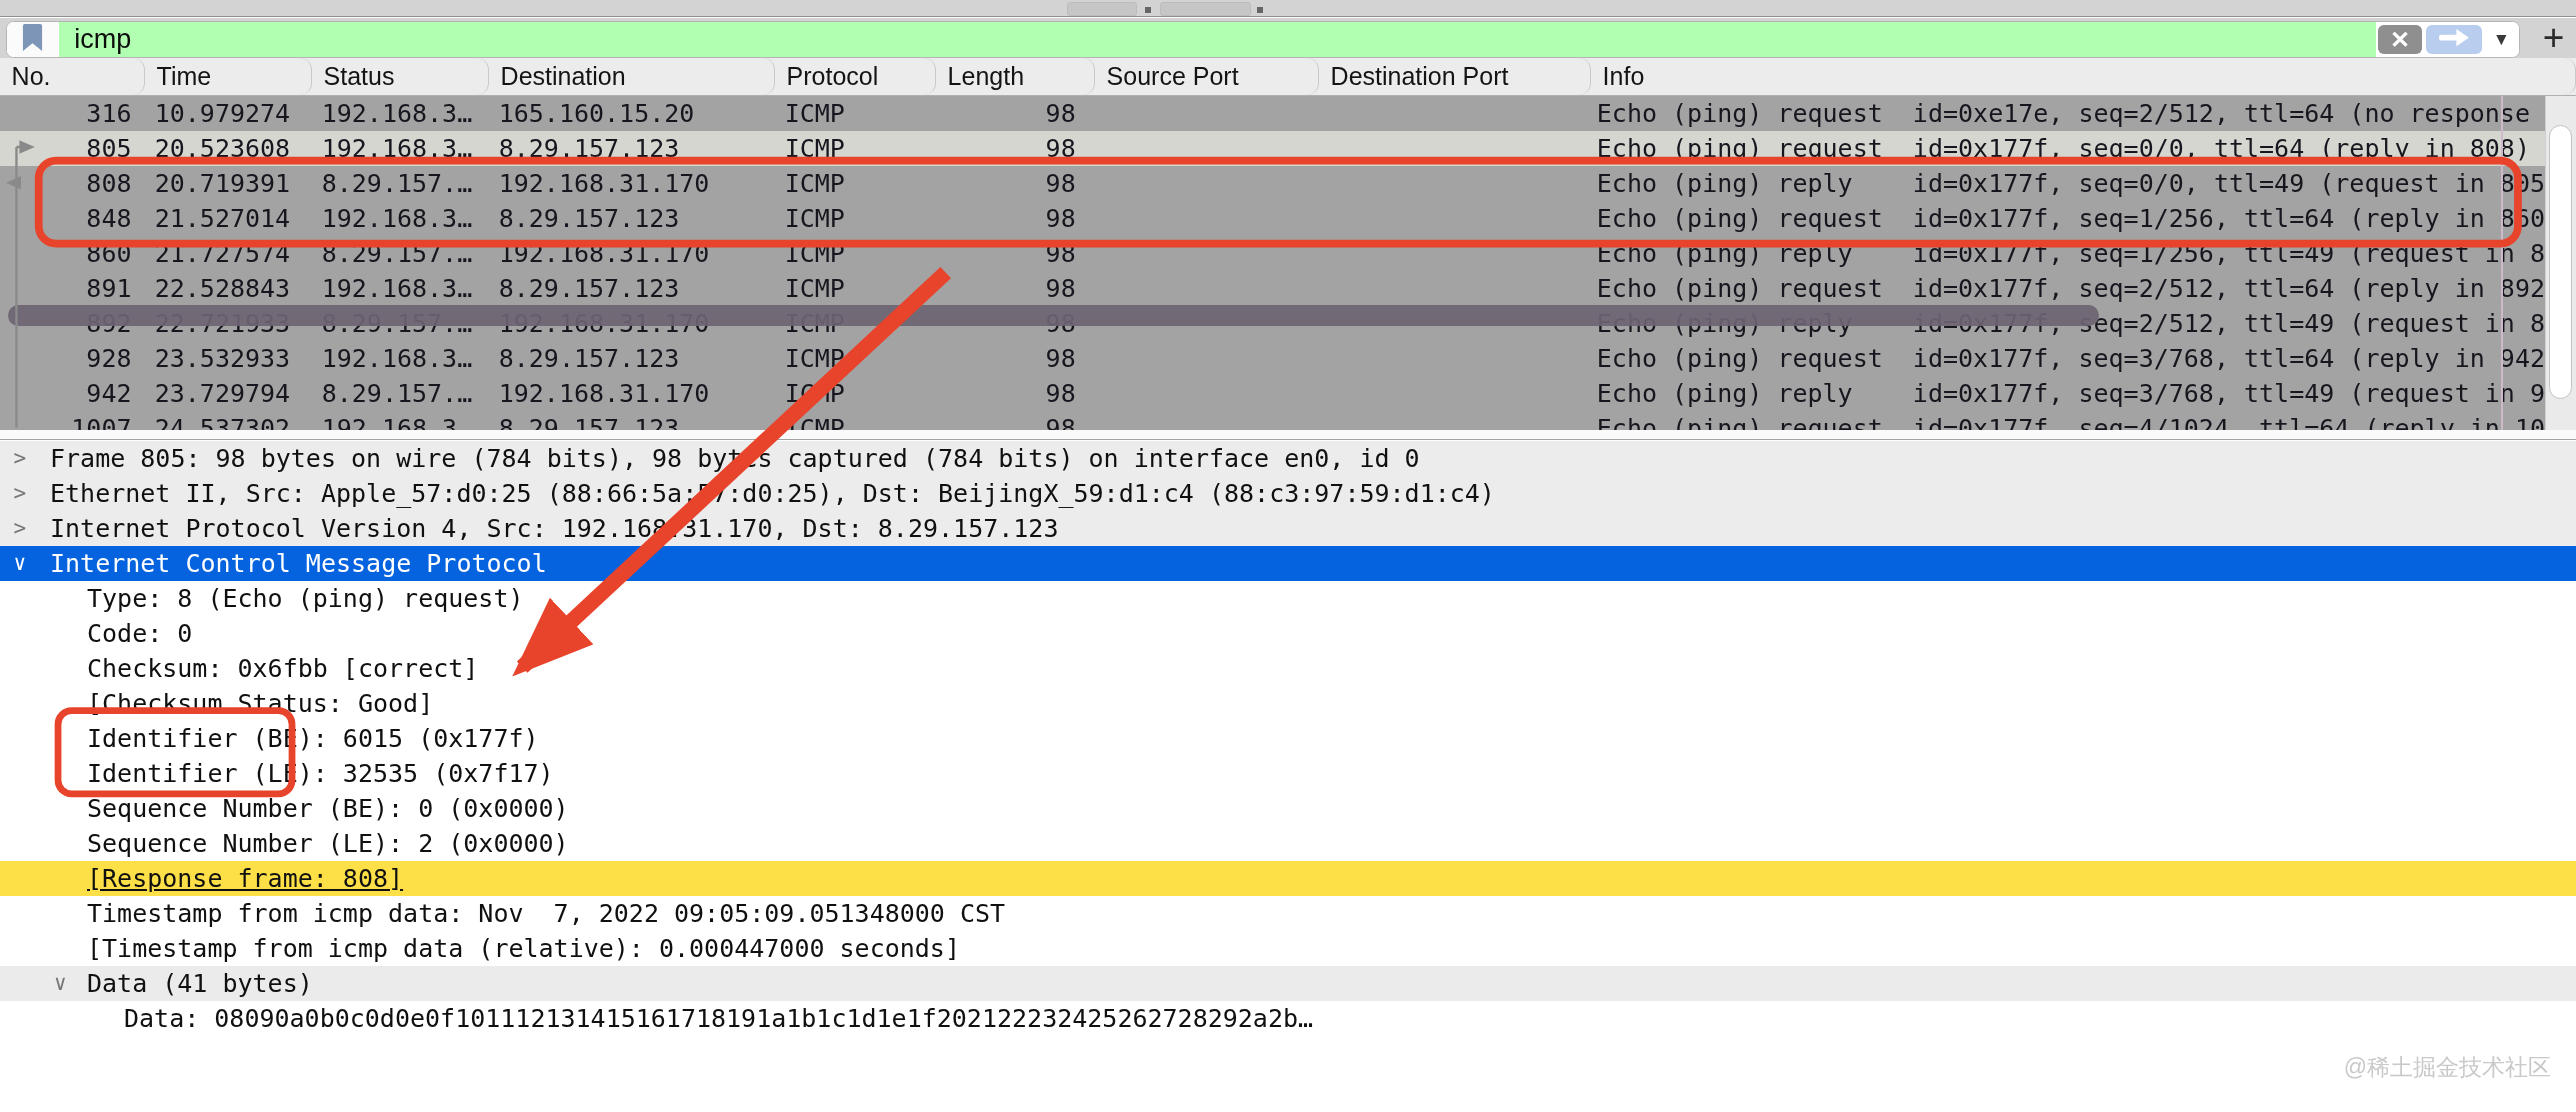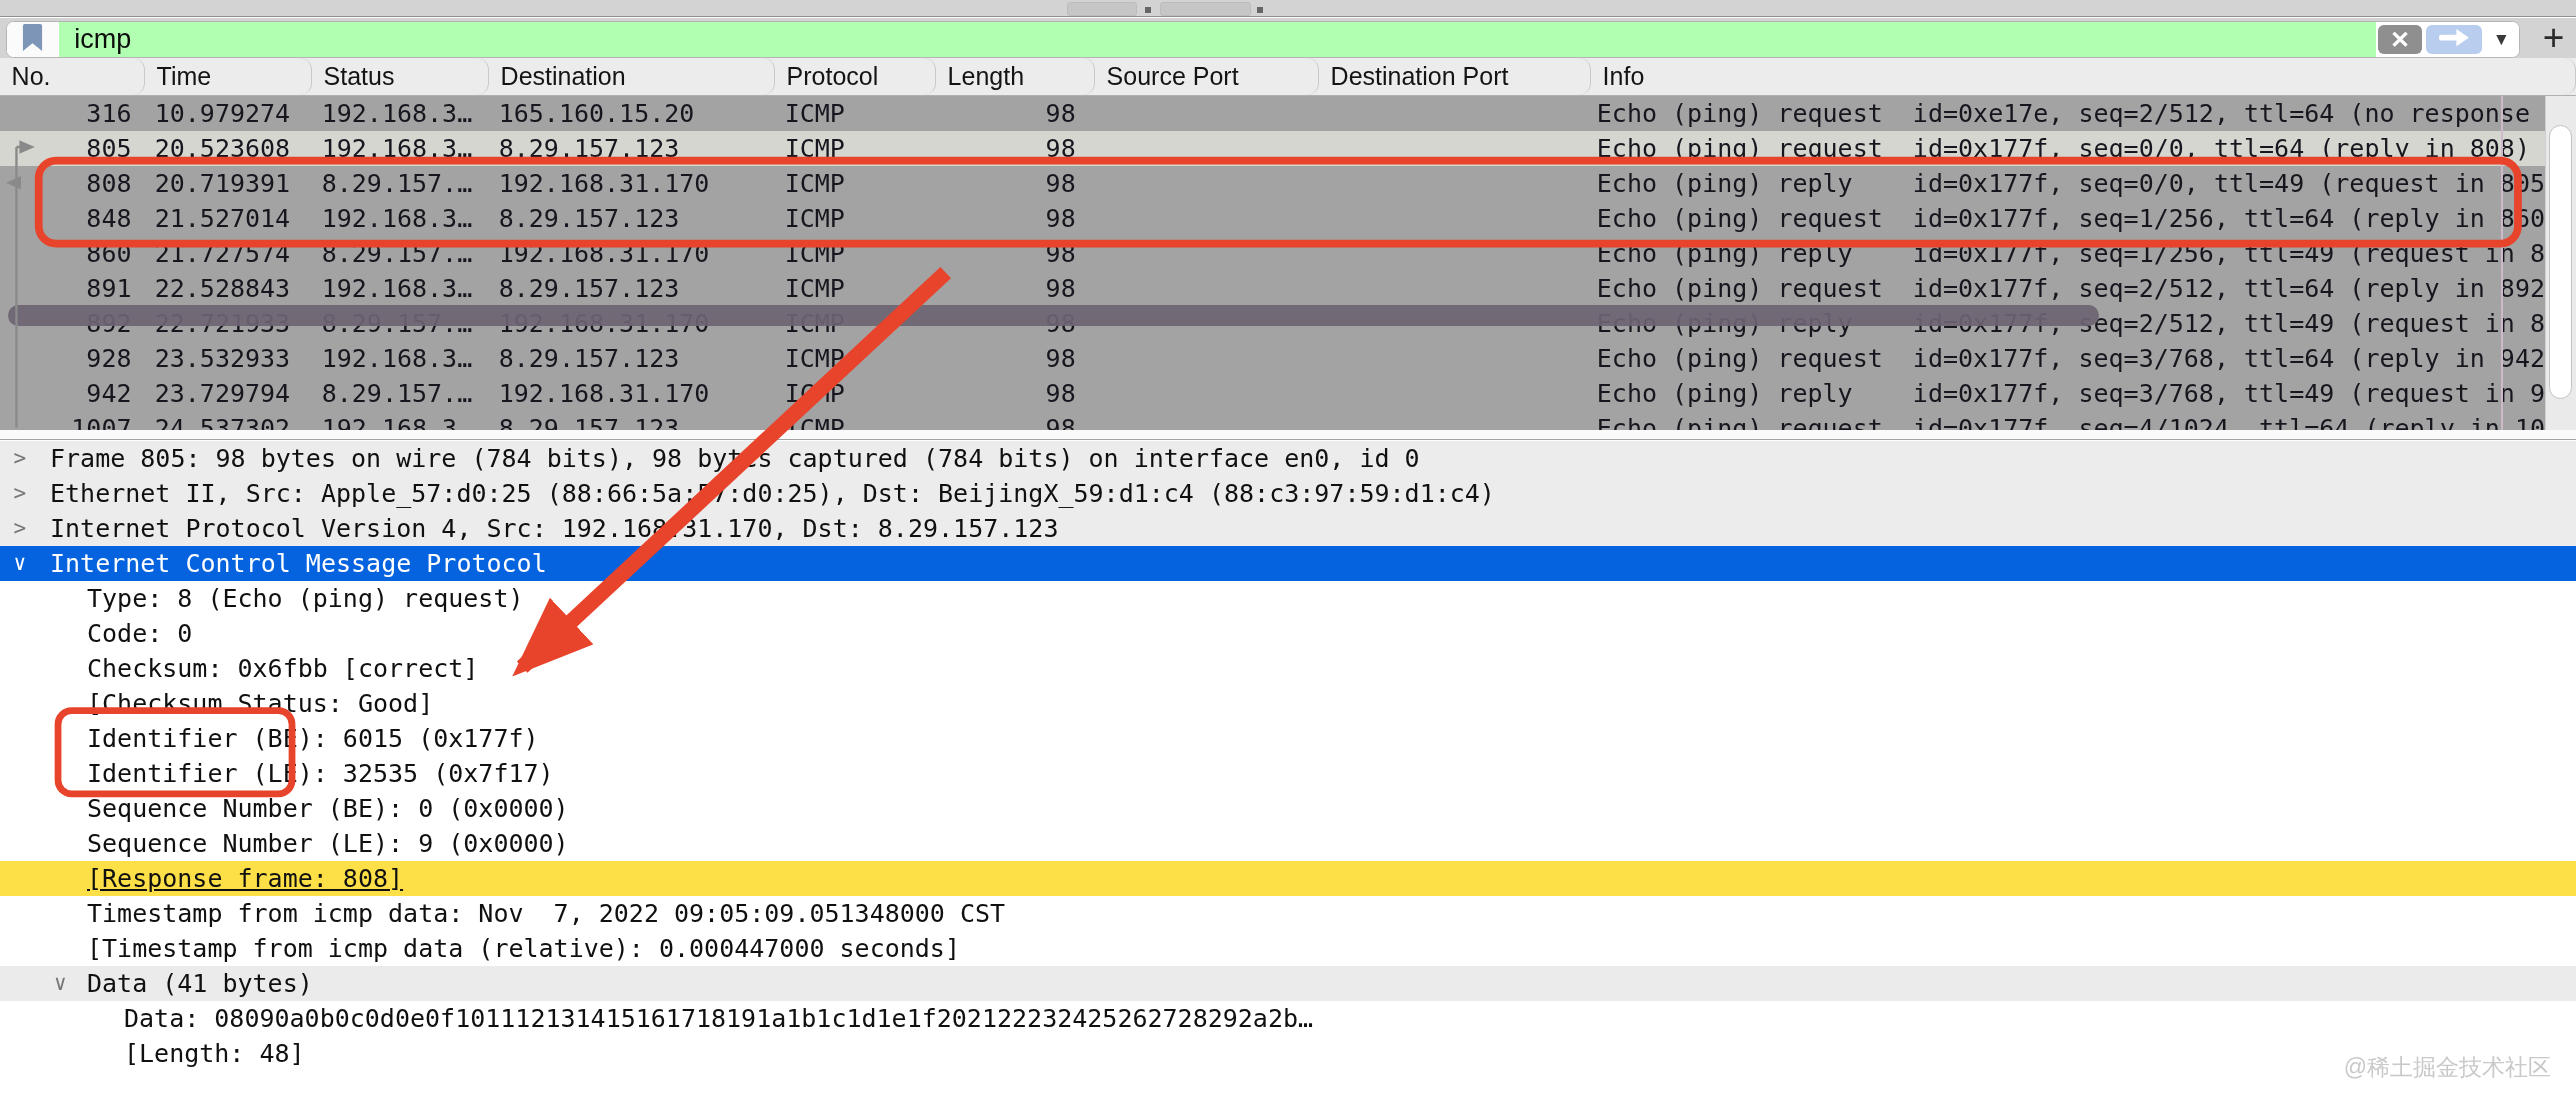--- a/index.html
+++ b/index.html
@@ -153,27 +153,26 @@
       <div class="dline gray"><span class="chev lv1">&gt;</span><span class="dtext ind1">Ethernet II, Src: Apple_57:d0:25 (88:66:5a:57:d0:25), Dst: BeijingX_59:d1:c4 (88:c3:97:59:d1:c4)</span></div>
       <div class="dline gray"><span class="chev lv1">&gt;</span><span class="dtext ind1">Internet Protocol Version 4, Src: 192.168.31.170, Dst: 8.29.157.123</span></div>
       <div class="dline blue"><span class="chev lv1">∨</span><span class="dtext ind1">Internet Control Message Protocol</span></div>
       <div class="dline "><span class="dtext ind2">Type: 8 (Echo (ping) request)</span></div>
       <div class="dline "><span class="dtext ind2">Code: 0</span></div>
       <div class="dline "><span class="dtext ind2">Checksum: 0x6fbb [correct]</span></div>
       <div class="dline "><span class="dtext ind2">[Checksum Status: Good]</span></div>
       <div class="dline "><span class="dtext ind2">Identifier (BE): 6015 (0x177f)</span></div>
       <div class="dline "><span class="dtext ind2">Identifier (LE): 32535 (0x7f17)</span></div>
       <div class="dline "><span class="dtext ind2">Sequence Number (BE): 0 (0x0000)</span></div>
-      <div class="dline "><span class="dtext ind2">Sequence Number (LE): 9 (0x0000)</span></div>
+      <div class="dline "><span class="dtext ind2">Sequence Number (LE): 2 (0x0000)</span></div>
       <div class="dline resp"><span class="dtext ind2">[Response frame: 808]</span></div>
       <div class="dline "><span class="dtext ind2">Timestamp from icmp data: Nov  7, 2022 09:05:09.051348000 CST</span></div>
       <div class="dline "><span class="dtext ind2">[Timestamp from icmp data (relative): 0.000447000 seconds]</span></div>
       <div class="dline datahdr"><span class="chev lv2">∨</span><span class="dtext ind2">Data (41 bytes)</span></div>
       <div class="dline "><span class="dtext ind3">Data: 08090a0b0c0d0e0f101112131415161718191a1b1c1d1e1f202122232425262728292a2b…</span></div>
-      <div class="dline "><span class="dtext ind3">[Length: 48]</span></div>
     </div>
 
   <div class="watermark">@稀土掘金技术社区</div>
 
   <svg class="overlay" width="2576" height="1112" viewBox="0 0 2664 1150">
     <defs>
       <marker id="redhead" markerUnits="userSpaceOnUse" markerWidth="84" markerHeight="66" refX="70" refY="33" orient="auto">
         <path d="M0,0 L84,33 L0,66 Z" fill="#e8432b"></path>
       </marker>
       <marker id="grayhead" markerUnits="userSpaceOnUse" markerWidth="16" markerHeight="14" refX="12" refY="7" orient="auto">

